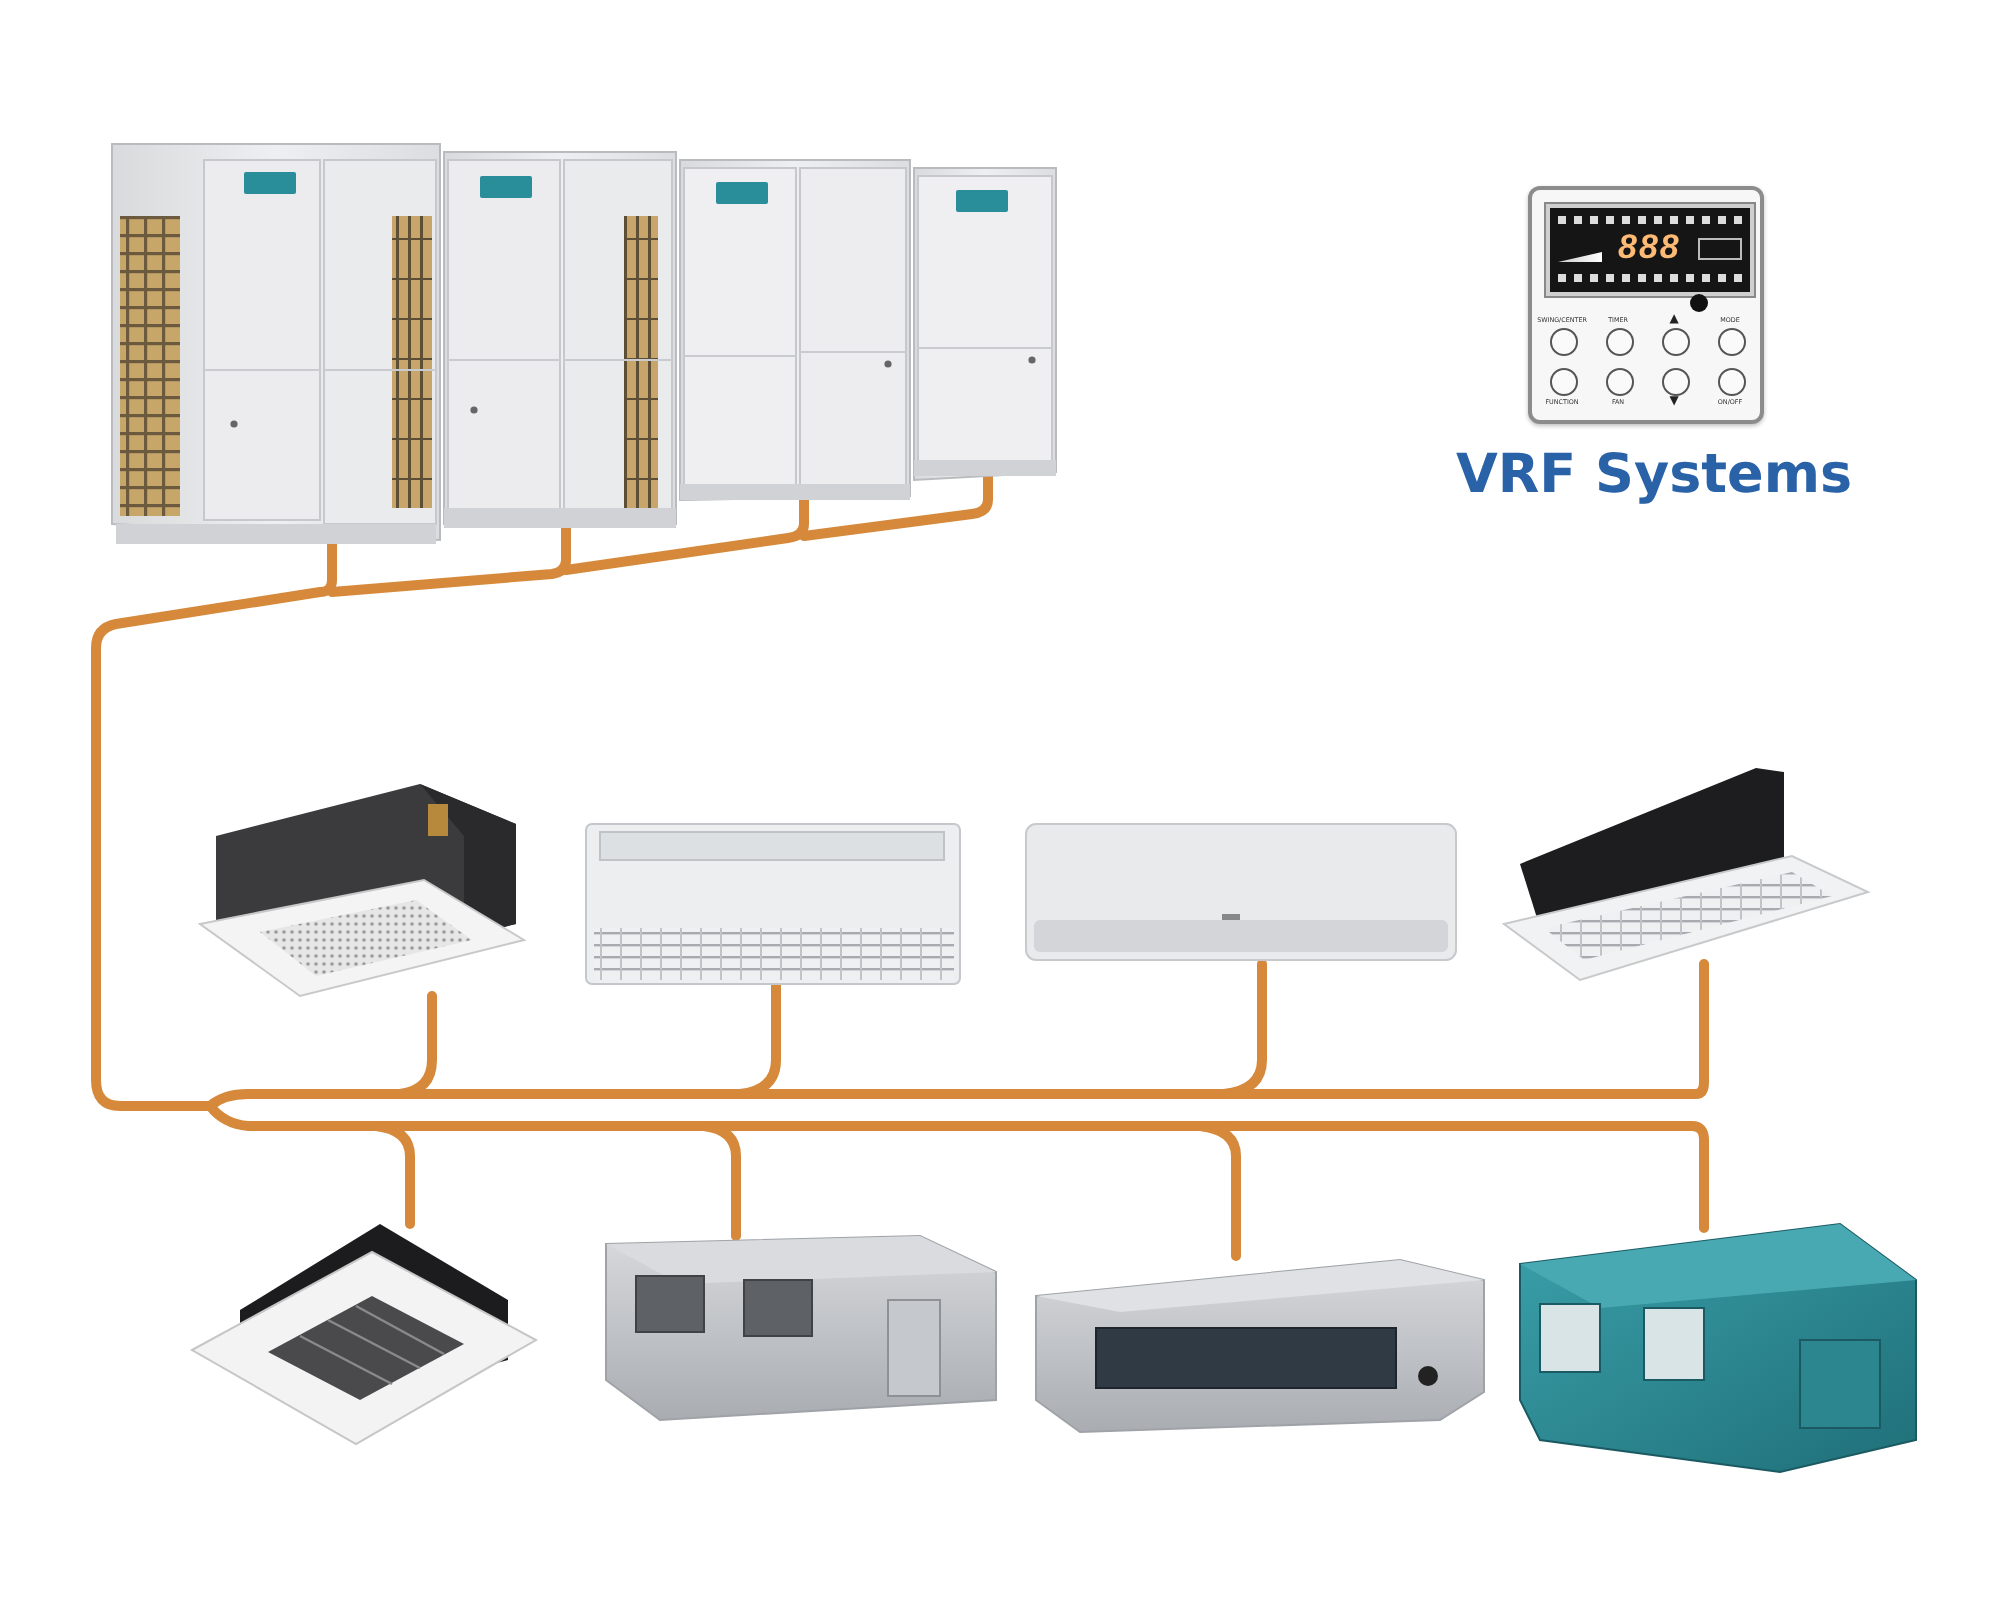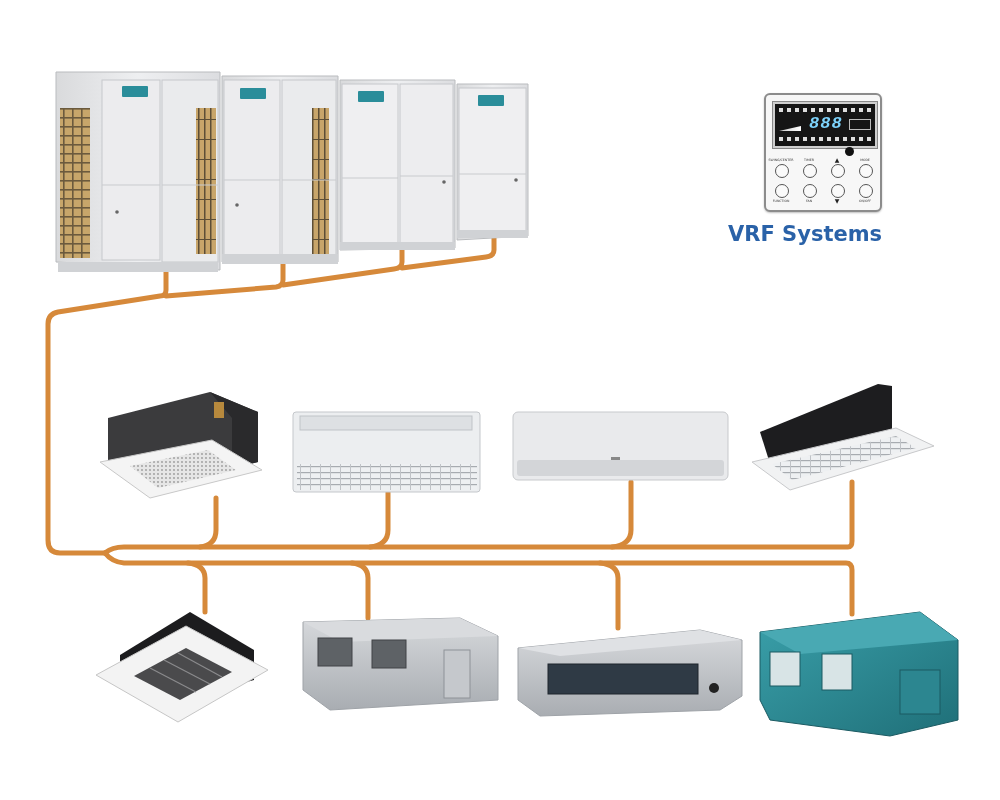--- a/index.html
+++ b/index.html
@@ -1,21 +1,21 @@
 <!DOCTYPE html>
 <html><head>
 <meta charset="utf-8">
 <style>
   html,body{margin:0;padding:0;background:#ffffff;}
   body{width:1000px;height:800px;position:relative;overflow:hidden;font-family:"DejaVu Sans",sans-serif;}
   #stage{position:absolute;left:0;top:0;width:1000px;height:800px;}
-  .title{position:absolute;left:728px;top:222px;font-family:"DejaVu Sans",sans-serif;font-weight:bold;font-size:21px;color:#2a62a8;letter-spacing:0px;}
+  .title{position:absolute;left:728px;top:222px;font-family:"DejaVu Sans",sans-serif;font-weight:bold;font-size:27px;color:#2a62a8;letter-spacing:0px;}
   .ctrl{position:absolute;left:764px;top:93px;width:114px;height:115px;background:#f7f7f7;border:2px solid #8c8c8c;border-radius:6px;box-shadow:0 1px 2px rgba(0,0,0,.25);}
   .lcd{position:absolute;left:7px;top:7px;width:100px;height:42px;background:#151515;border:2px solid #cfcfcf;box-shadow:0 0 0 1px #888;}
-  .lcd .digits{position:absolute;left:34px;top:10px;color:#7dd3fc;font-family:Liberation Mono, monospace;font-weight:bold;font-size:17px;font-style:italic;letter-spacing:1px;}
+  .lcd .digits{position:absolute;left:34px;top:10px;color:#fdba74;font-family:Liberation Sans, sans-serif;font-weight:bold;font-size:17px;font-style:italic;letter-spacing:1px;}
   .lcd .row{position:absolute;left:4px;height:4px;background:repeating-linear-gradient(90deg,#ddd 0 4px,transparent 4px 8px);}
   .lcd .side{position:absolute;right:4px;top:15px;width:20px;height:9px;border:1px solid #bbb;}
   .lcd .bar{position:absolute;left:4px;top:22px;width:22px;height:5px;background:linear-gradient(90deg,#ccc,#fff);clip-path:polygon(0 100%,100% 0,100% 100%);}
   .ctrl .knob{position:absolute;left:79px;top:52px;width:9px;height:9px;border-radius:50%;background:#111;}
   .btn{position:absolute;width:12px;height:12px;border:1.3px solid #555;border-radius:50%;background:#fafafa;}
   .blbl{position:absolute;font-size:3.2px;color:#333;white-space:nowrap;transform:translateX(-50%);text-transform:uppercase;}
   .arrow{position:absolute;font-size:6px;color:#222;transform:translateX(-50%);}
 </style>
 </head>
 <body>

